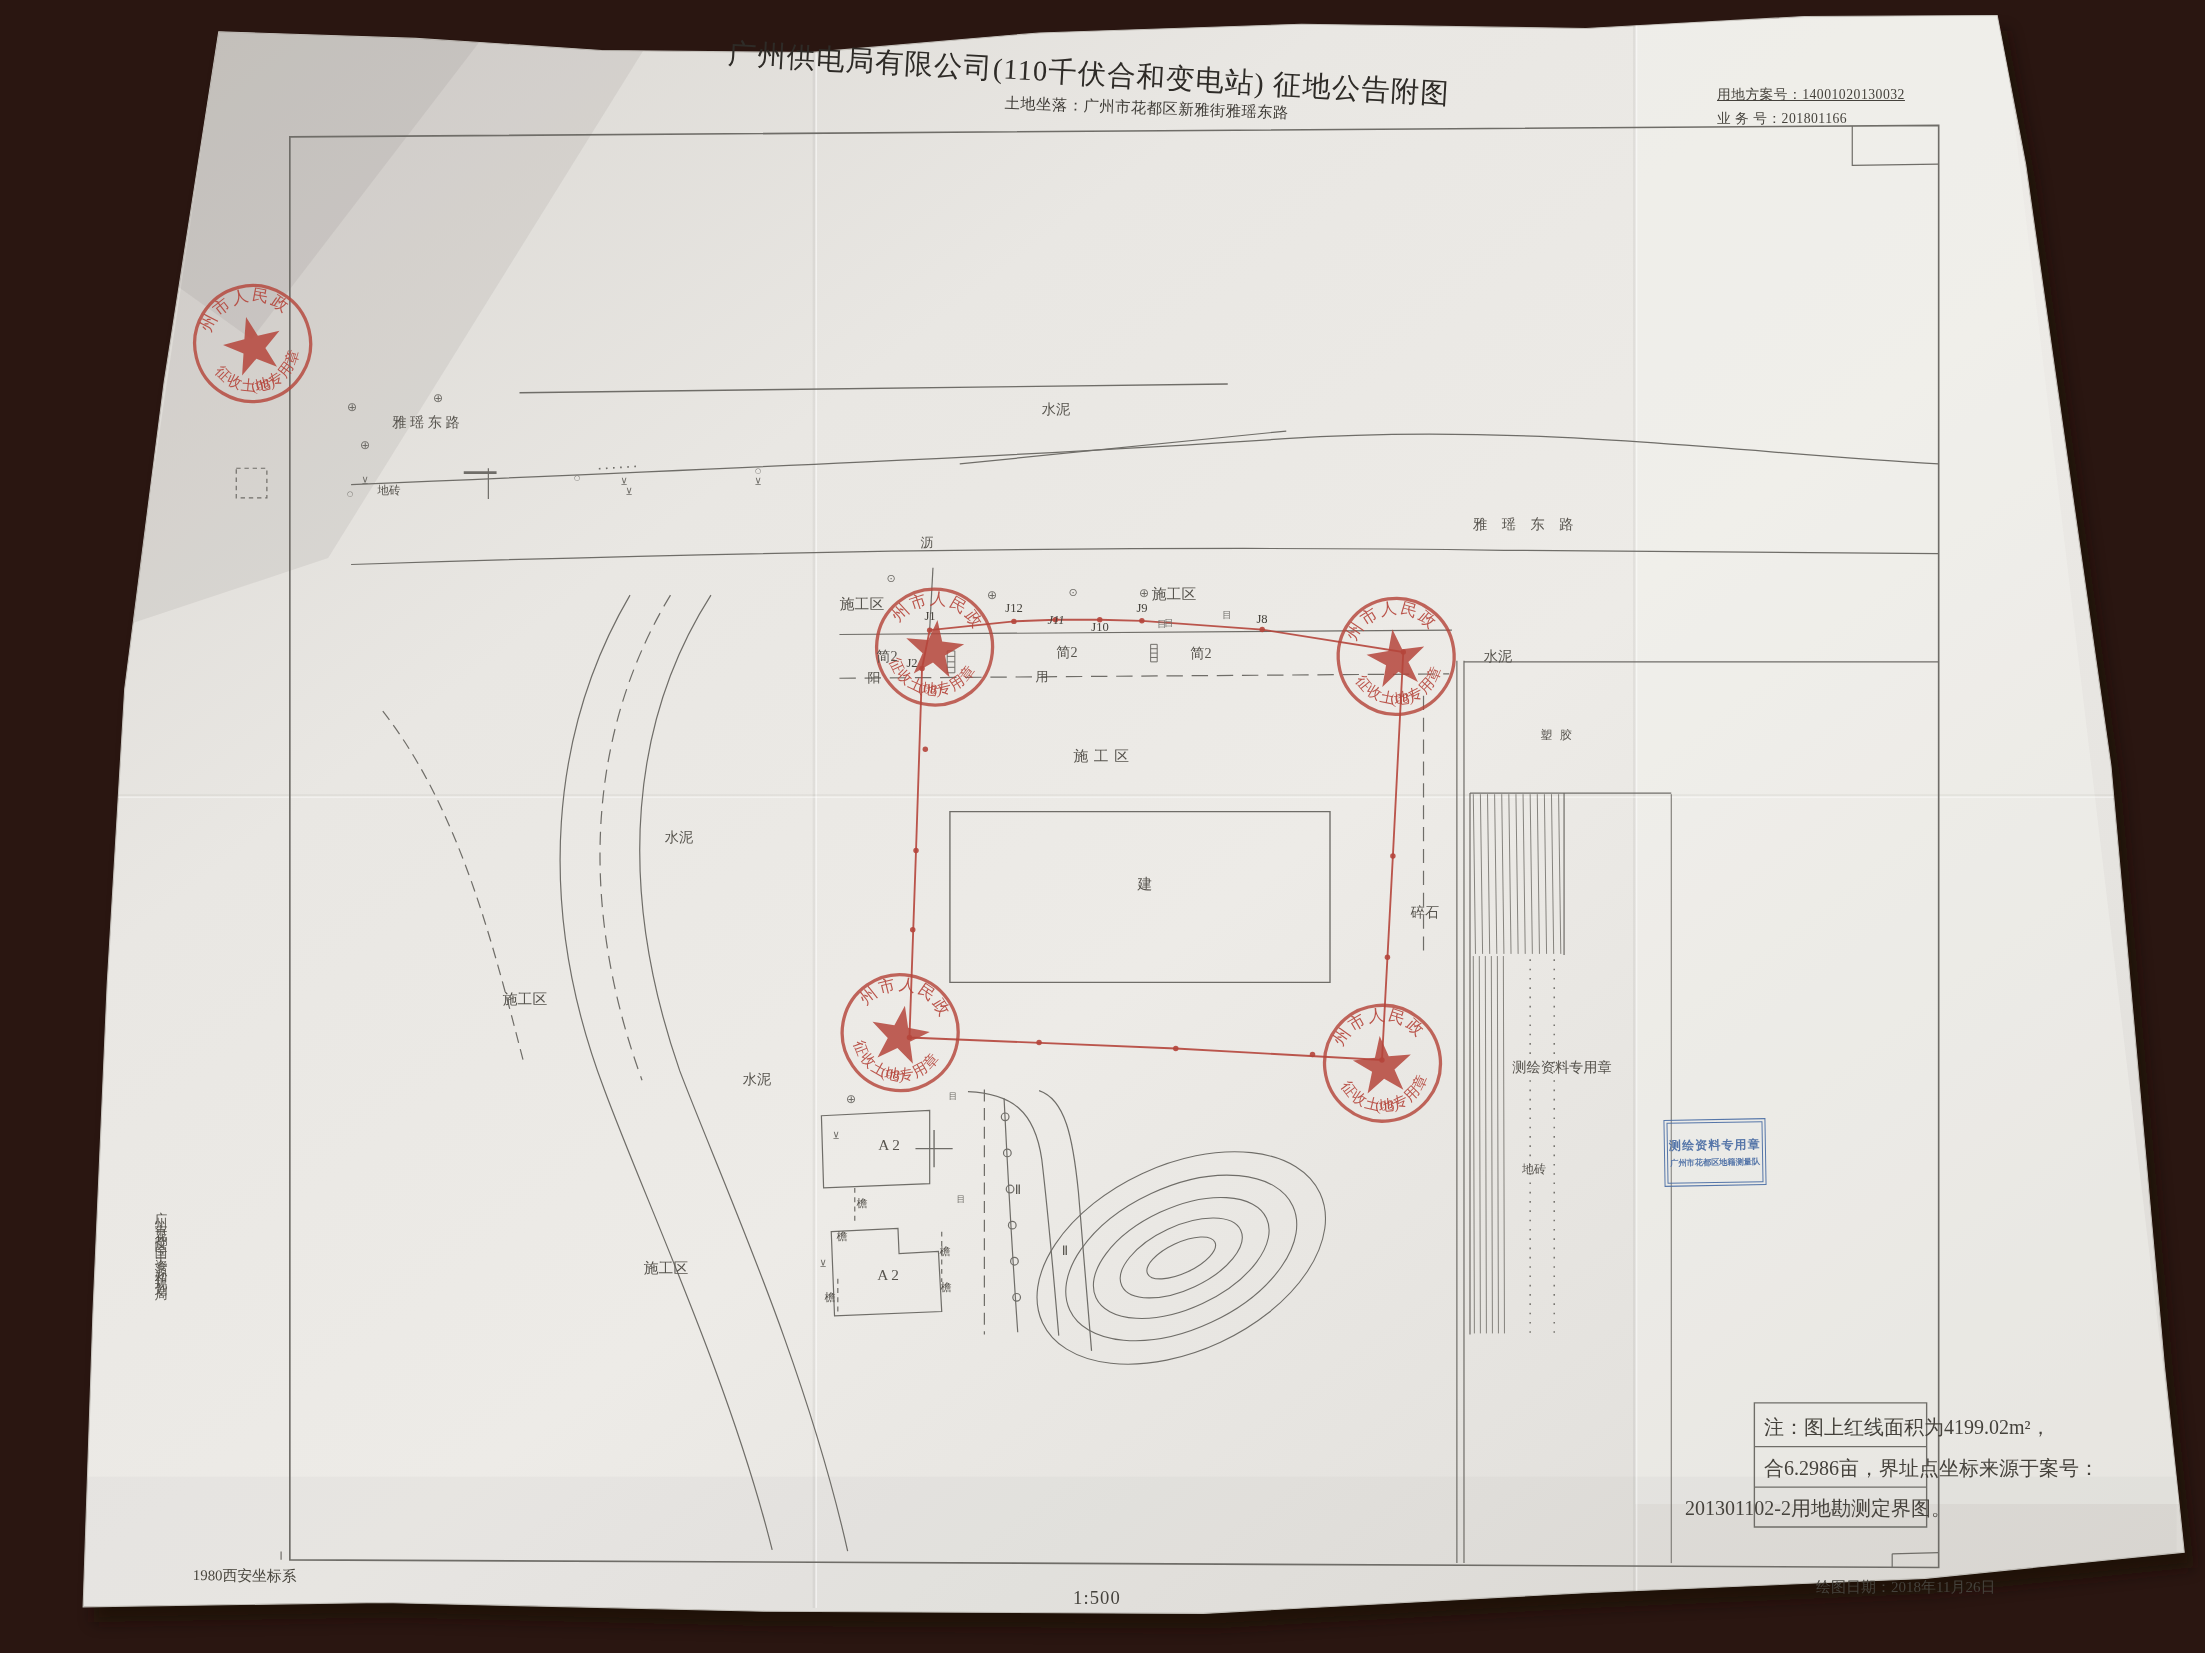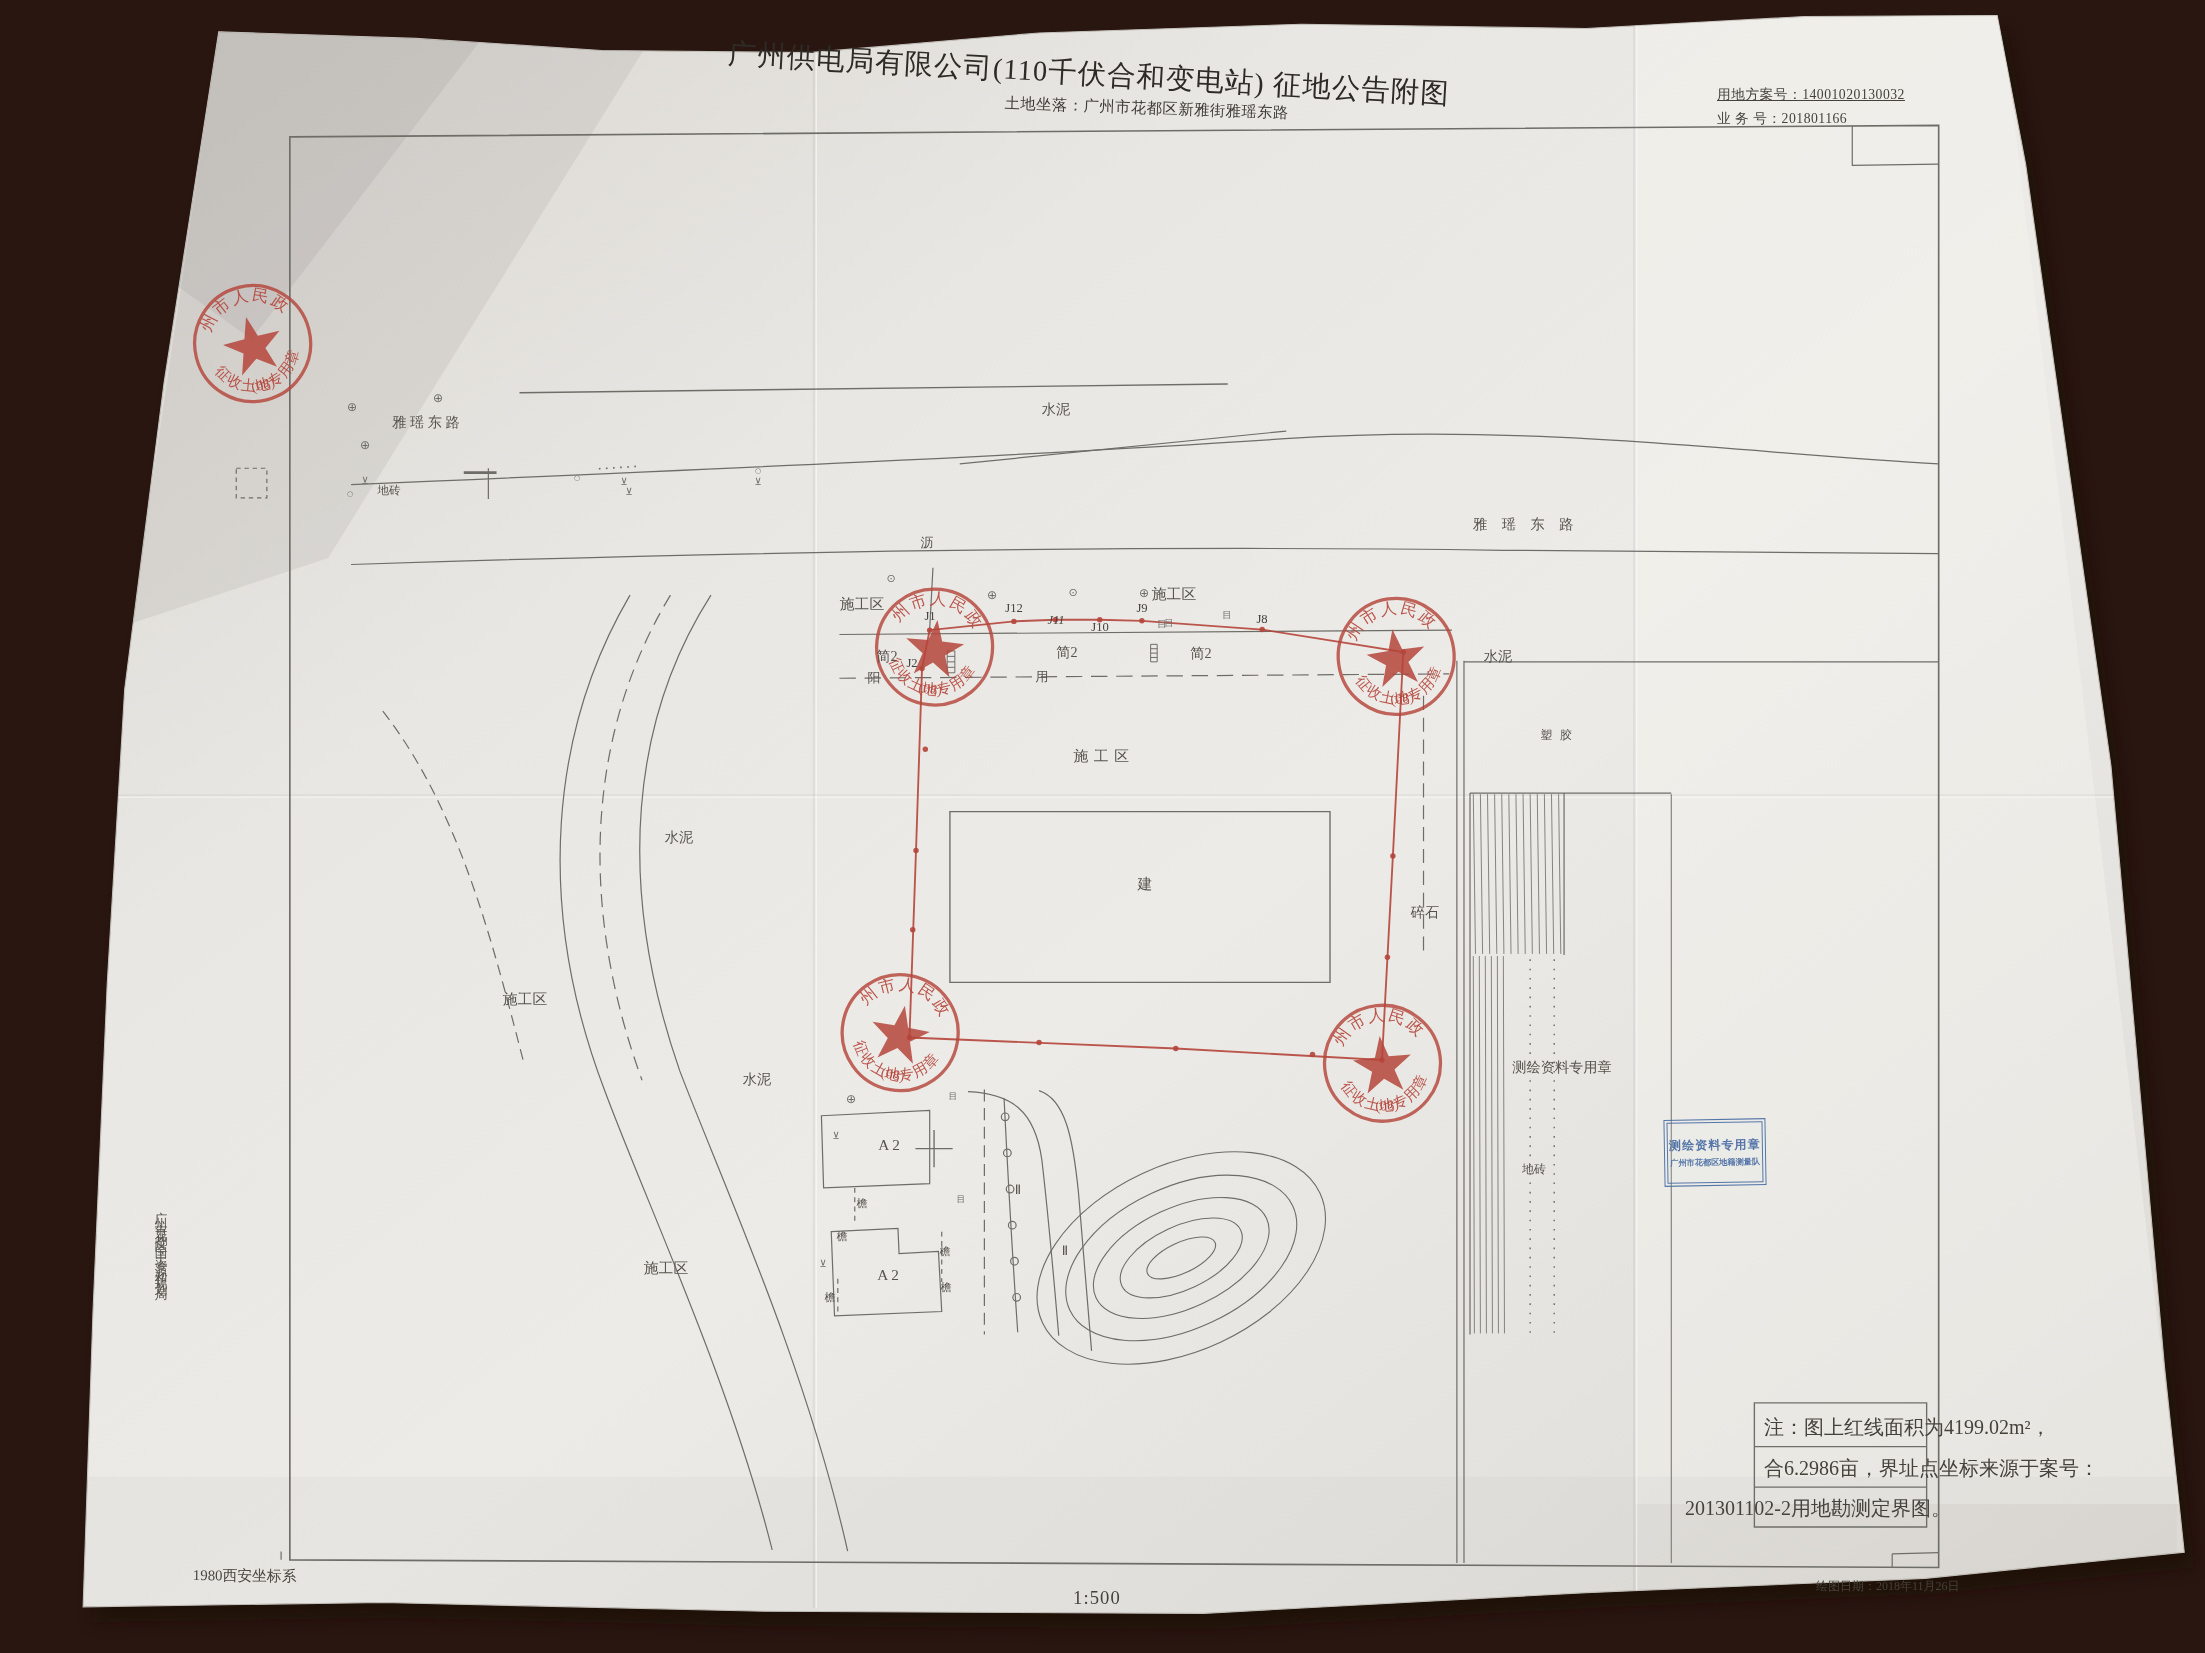--- a/index.html
+++ b/index.html
@@ -12,21 +12,21 @@
       linear-gradient(118deg,#26140f 0%,#38* 0,#3a1e15 30%,#553020 58%,#2e1812 82%,#1d0e0a 100%);
     background-color:#2a1611;
   }
   #stage{position:relative;width:2205px;height:1654px;}
   svg{position:absolute;left:0;top:0;}
   .txt{position:absolute;color:#3f3c37;white-space:nowrap;transform-origin:left top;}
   #title{font-size:28.4px;letter-spacing:1.1px;color:#2e2b27;transform:rotate(3.2deg);}
   #subtitle{font-size:15.3px;letter-spacing:0.5px;transform:rotate(2deg);}
   #plan-no,#biz-no{font-size:13.7px;letter-spacing:0.5px;color:#45423c;}
   .note{font-size:20px;color:#45423c;}
-  #draw-date{font-size:12px;color:#45423c;}
+  #draw-date{font-size:15px;color:#45423c;}
   #coord-system{font-size:14.8px;transform:rotate(.6deg);color:#4a473f;}
   #scale{font-size:18.6px;letter-spacing:1.1px;color:#45423c;}
   #agency{writing-mode:vertical-rl;text-orientation:upright;font-size:12.6px;letter-spacing:6px;color:#514e47;}
   #blue-stamp{
     position:absolute;left:1664px;top:1119px;width:100px;height:65px;
     border:1.6px solid #4a6da4;display:flex;flex-direction:column;justify-content:center;align-items:center;
     color:#4a6da4;transform:rotate(-1deg);opacity:.92;background:rgba(220,228,240,.12);
   }
   #blue-stamp .inner{position:absolute;inset:1.6px;border:0.8px solid #4a6da4;}
   #blue-line1{font-size:12px;font-weight:bold;letter-spacing:1.1px;position:relative;}

